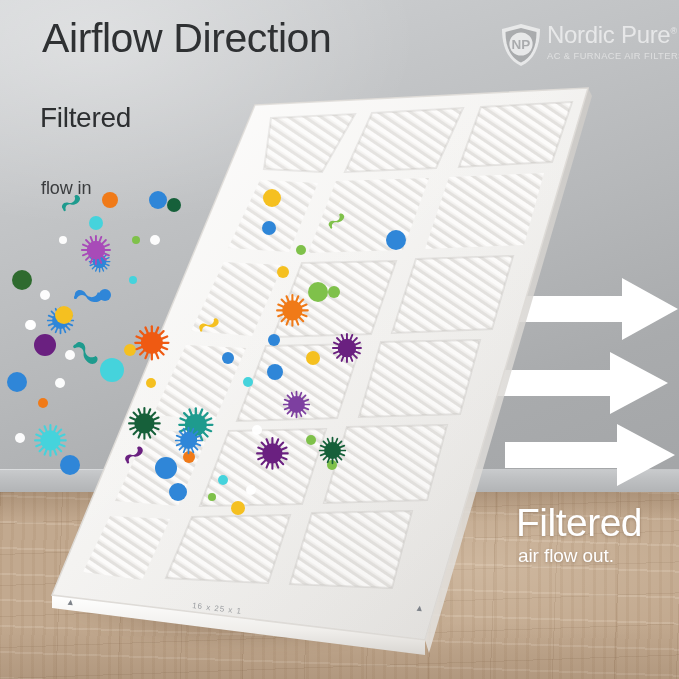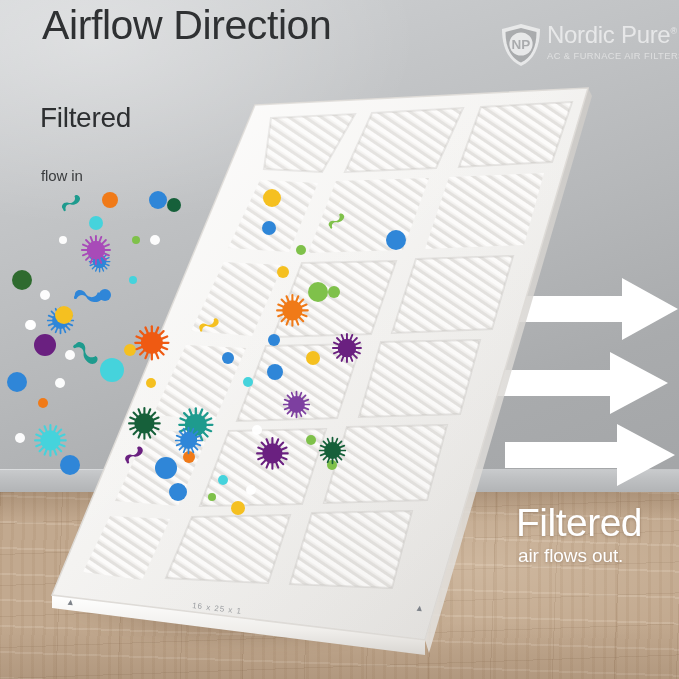--- a/index.html
+++ b/index.html
@@ -46,32 +46,32 @@
       repeating-linear-gradient(90.6deg, rgba(139,104,69,.10) 0 3px, rgba(0,0,0,0) 3px 11px),
       radial-gradient(ellipse 400px 120px at 70% 40%, rgba(255,240,220,.20), rgba(0,0,0,0) 70%);
   }
   .floor-shade{
     position:absolute;left:0;top:492px;width:679px;height:187px;
     background:linear-gradient(180deg, rgba(95,68,44,.22) 0%, rgba(0,0,0,0) 16%, rgba(0,0,0,0) 70%, rgba(90,64,42,.16) 100%);
   }
 
   
   .title{
-    position:absolute;left:42px;top:5px;
+    position:absolute;left:42px;top:18px;
     font-size:41px;font-weight:300;color:#2f3133;letter-spacing:-.4px;
     line-height:1;white-space:nowrap;
   }
   .subhead{
     position:absolute;left:40px;top:103px;
     font-size:28px;font-weight:300;color:#2d2f31;line-height:1.05;letter-spacing:-.3px;
   }
   .subhead .l2{display:block;}
   .subnote{
-    position:absolute;left:41px;top:167px;
-    font-size:15px;font-weight:300;color:#3a3c3e;letter-spacing:-.1px;
+    position:absolute;left:41px;top:178px;
+    font-size:18px;font-weight:300;color:#3a3c3e;letter-spacing:-.1px;
   }
 
   
   .logo{position:absolute;left:500px;top:22px;width:160px;height:46px;opacity:.62;}
   .logo-shield{position:absolute;left:0;top:1px;width:42px;height:44px;}
   .logo-words{position:absolute;left:47px;top:1px;}
   .logo-name{
     font-size:24px;font-weight:400;color:#ffffff;letter-spacing:-.3px;line-height:1;
     white-space:nowrap;
   }
@@ -581,15 +581,15 @@
       <circle cx="21" cy="21" r="11.6" fill="#ffffff"></circle>
       <text x="21" y="26.2" font-family="Liberation Sans, sans-serif" font-size="13.5" font-weight="bold" fill="#9b9d9f" text-anchor="middle">NP</text>
     </svg>
     <div class="logo-words">
       <div class="logo-name"><span>Nordic Pure</span><span class="logo-reg">®</span></div>
       <div class="logo-tag">AC &amp; FURNACE AIR FILTERS</div>
     </div>
   </div>
 
   <div class="filtered">Filtered</div>
-  <div class="filtered-sub">air flows out.</div>
+  <div class="filtered-sub">air flow out.</div>
 
 </div>
 
 </body></html>

